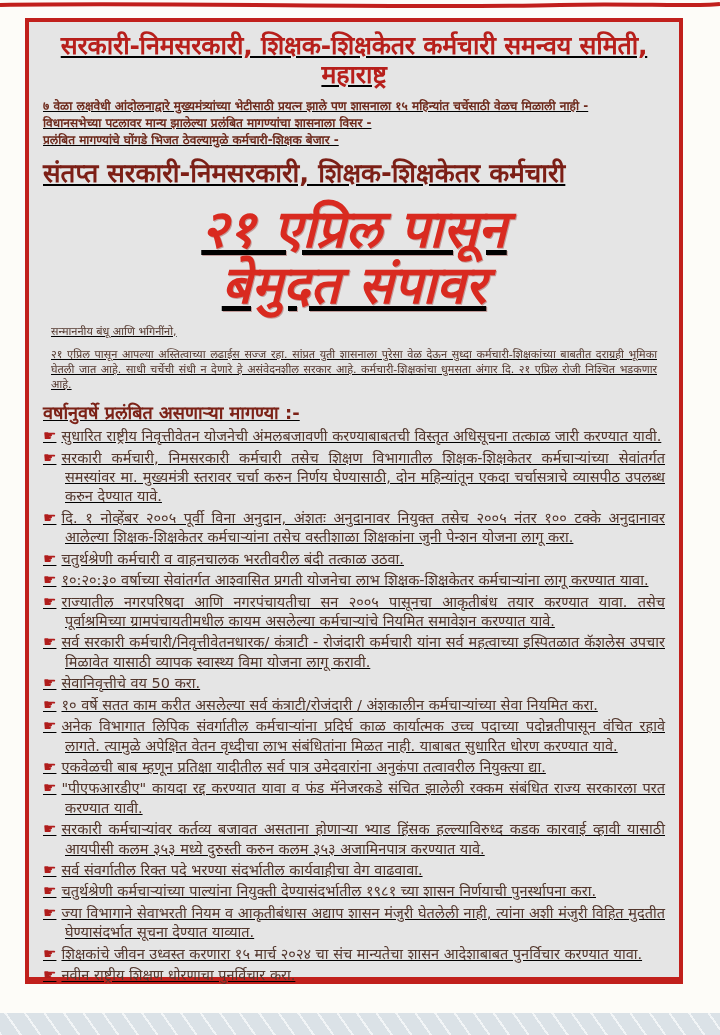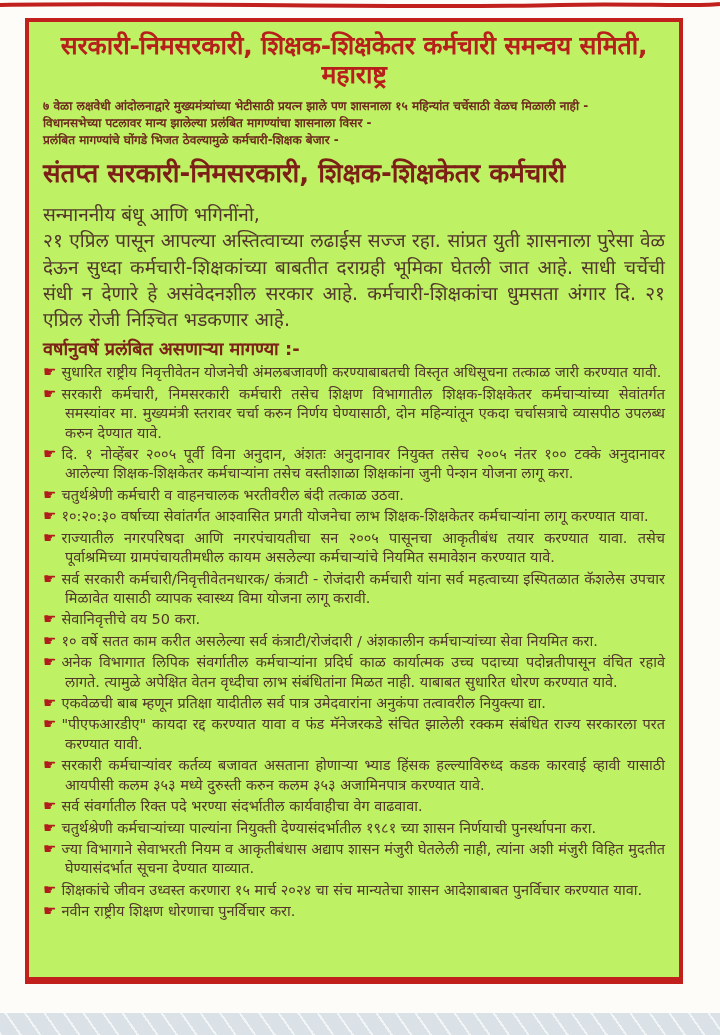--- a/index.html
+++ b/index.html
@@ -20,23 +20,24 @@
       repeating-linear-gradient(55deg, rgba(255,255,255,.65) 0 2px, rgba(0,0,0,0) 2px 16px),
       #dbe2e7;
   }
   .top-line{
     position:absolute;left:0;top:0;width:720px;height:16px;
   }
   .frame{
     position:absolute;left:25px;top:18px;width:658px;height:966px;
     border:4px solid #c1201c;
     border-bottom-width:7px;
-    background:#bef264;
+    background:#e5e5e5;
     box-sizing:border-box;
     padding:8px 14px 6px 14px;
+    text-decoration:underline;
   }
   .main-header{
     text-align:center;
     font-weight:bold;
     font-size:25px;
     line-height:1.15;
     color:#b71f1b;
     margin:2px 0 8px 0;
     letter-spacing:-0.2px;
   }
@@ -59,24 +60,24 @@
     text-align:center;
     font-size:52px;
     font-weight:bold;
     font-style:italic;
     color:#d92a20;
     line-height:1.08;
     margin:2px 0 10px 0;
     text-shadow:1px 1px 0 rgba(130,20,15,.35);
   }
   .salutation,.body-par{
-    font-size:19px;
+    font-size:11px;
     color:#52362c;
     line-height:1.38;
-    margin:0;
+    margin:8px;
   }
   .body-par{text-align:justify;}
   .demands-heading{
     font-size:18px;
     font-weight:bold;
     color:#7c2217;
     margin:4px 0 2px 0;
   }
   ul.demands{
     list-style:none;
@@ -120,20 +121,24 @@
     <div class="main-header">सरकारी-निमसरकारी, शिक्षक-शिक्षकेतर कर्मचारी समन्वय समिती, महाराष्ट्र</div>
 
     <div class="intro">
       <p>७ वेळा लक्षवेधी आंदोलनाद्वारे मुख्यमंत्र्यांच्या भेटीसाठी प्रयत्न झाले पण शासनाला १५ महिन्यांत चर्चेसाठी वेळच मिळाली नाही -</p>
       <p>विधानसभेच्या पटलावर मान्य झालेल्या प्रलंबित मागण्यांचा शासनाला विसर -</p>
       <p>प्रलंबित मागण्यांचे घोंगडे भिजत ठेवल्यामुळे कर्मचारी-शिक्षक बेजार -</p>
     </div>
 
     <div class="subheading">संतप्त सरकारी-निमसरकारी, शिक्षक-शिक्षकेतर कर्मचारी</div>
 
+    <div class="big-title">
+      <div>२१ एप्रिल पासून</div>
+      <div>बेमुदत संपावर</div>
+    </div>
 
     <p class="salutation">सन्माननीय बंधू आणि भगिनींनो,</p>
     <p class="body-par">२१ एप्रिल पासून आपल्या अस्तित्वाच्या लढाईस सज्ज रहा. सांप्रत युती शासनाला पुरेसा वेळ देऊन सुध्दा कर्मचारी-शिक्षकांच्या बाबतीत दराग्रही भूमिका घेतली जात आहे. साधी चर्चेची संधी न देणारे हे असंवेदनशील सरकार आहे. कर्मचारी-शिक्षकांचा धुमसता अंगार दि. २१ एप्रिल रोजी निश्चित भडकणार आहे.</p>
 
     <div class="demands-heading">वर्षानुवर्षे प्रलंबित असणाऱ्या मागण्या :-</div>
 
     <ul class="demands">
       <li><span class="hand">☛</span><span>सुधारित राष्ट्रीय निवृत्तीवेतन योजनेची अंमलबजावणी करण्याबाबतची विस्तृत अधिसूचना तत्काळ जारी करण्यात यावी.</span></li>
       <li><span class="hand">☛</span><span>सरकारी कर्मचारी, निमसरकारी कर्मचारी तसेच शिक्षण विभागातील शिक्षक-शिक्षकेतर कर्मचाऱ्यांच्या सेवांतर्गत समस्यांवर मा. मुख्यमंत्री स्तरावर चर्चा करुन निर्णय घेण्यासाठी, दोन महिन्यांतून एकदा चर्चासत्राचे व्यासपीठ उपलब्ध करुन देण्यात यावे.</span></li>
       <li><span class="hand">☛</span><span>दि. १ नोव्हेंबर २००५ पूर्वी विना अनुदान, अंशतः अनुदानावर नियुक्त तसेच २००५ नंतर १०० टक्के अनुदानावर आलेल्या शिक्षक-शिक्षकेतर कर्मचाऱ्यांना तसेच वस्तीशाळा शिक्षकांना जुनी पेन्शन योजना लागू करा.</span></li>

